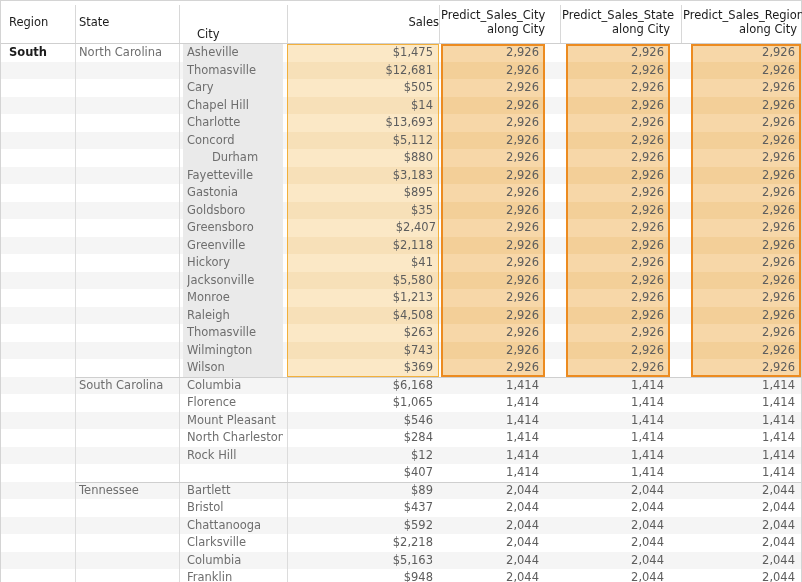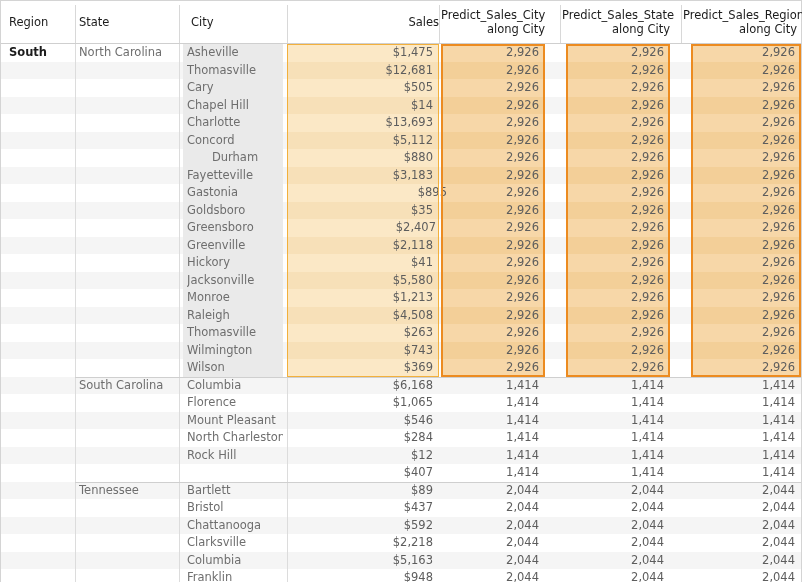--- a/index.html
+++ b/index.html
@@ -119,21 +119,21 @@
   }
 </style>
 </head>
 <body>
 
 <div class="viz">
 
   <div class="hdr">
     <div class="hdr-cell left" style="left:8px;  width:66px;">Region</div>
     <div class="hdr-cell left" style="left:78px; width:98px;">State</div>
-    <div class="hdr-cell left" style="left:190px;width:100px;">City</div>
+    <div class="hdr-cell left" style="left:196px;width:100px;margin-top:12px;">City</div>
     <div class="hdr-cell right" style="left:290px;width:148px;">Sales</div>
 
     <div class="hdr-cell right two-line" style="left:440px;width:104px;">
       <div style="width:100%;">
         <div>Predict_Sales_City</div>
         <div>along City</div>
       </div>
     </div>
 
     <div class="hdr-cell right two-line" style="left:561px;width:108px;">
@@ -282,21 +282,21 @@
       <div class="row" style="top:140px;">
         <div class="bgband" style="left:0px;width:800px;background:#ffffff;"></div>
         <div class="bgband" style="left:182px;width:100px;background:#eaeaea;"></div>
         <div class="bgband" style="left:286px;width:152px;background:#fbe8c6;"></div>
         <div class="bgband" style="left:440px;width:104px;background:#f7d7a8;"></div>
         <div class="bgband" style="left:565px;width:104px;background:#f7d7a8;"></div>
         <div class="bgband" style="left:690px;width:110px;background:#f7d7a8;"></div>
         <div class="cell region left" style="left:8px;width:64px;"></div>
         <div class="cell state left" style="left:78px;width:98px;"></div>
         <div class="cell city left" style="left:186px;width:96px;">Gastonia</div>
-        <div class="cell num right" style="left:300px;width:152px;padding-right:6px;">$895</div>
+        <div class="cell num right" style="left:286px;width:152px;padding-right:6px;">$895</div>
         <div class="cell num right" style="left:440px;width:104px;padding-right:6px;">2,926</div>
         <div class="cell num right" style="left:565px;width:104px;padding-right:6px;">2,926</div>
         <div class="cell num right" style="left:690px;width:110px;padding-right:6px;">2,926</div>
       </div>
       <div class="row" style="top:157.5px;">
         <div class="bgband" style="left:0px;width:800px;background:#f5f5f5;"></div>
         <div class="bgband" style="left:182px;width:100px;background:#eaeaea;"></div>
         <div class="bgband" style="left:286px;width:152px;background:#f7e0b8;"></div>
         <div class="bgband" style="left:440px;width:104px;background:#f3cf98;"></div>
         <div class="bgband" style="left:565px;width:104px;background:#f3cf98;"></div>

